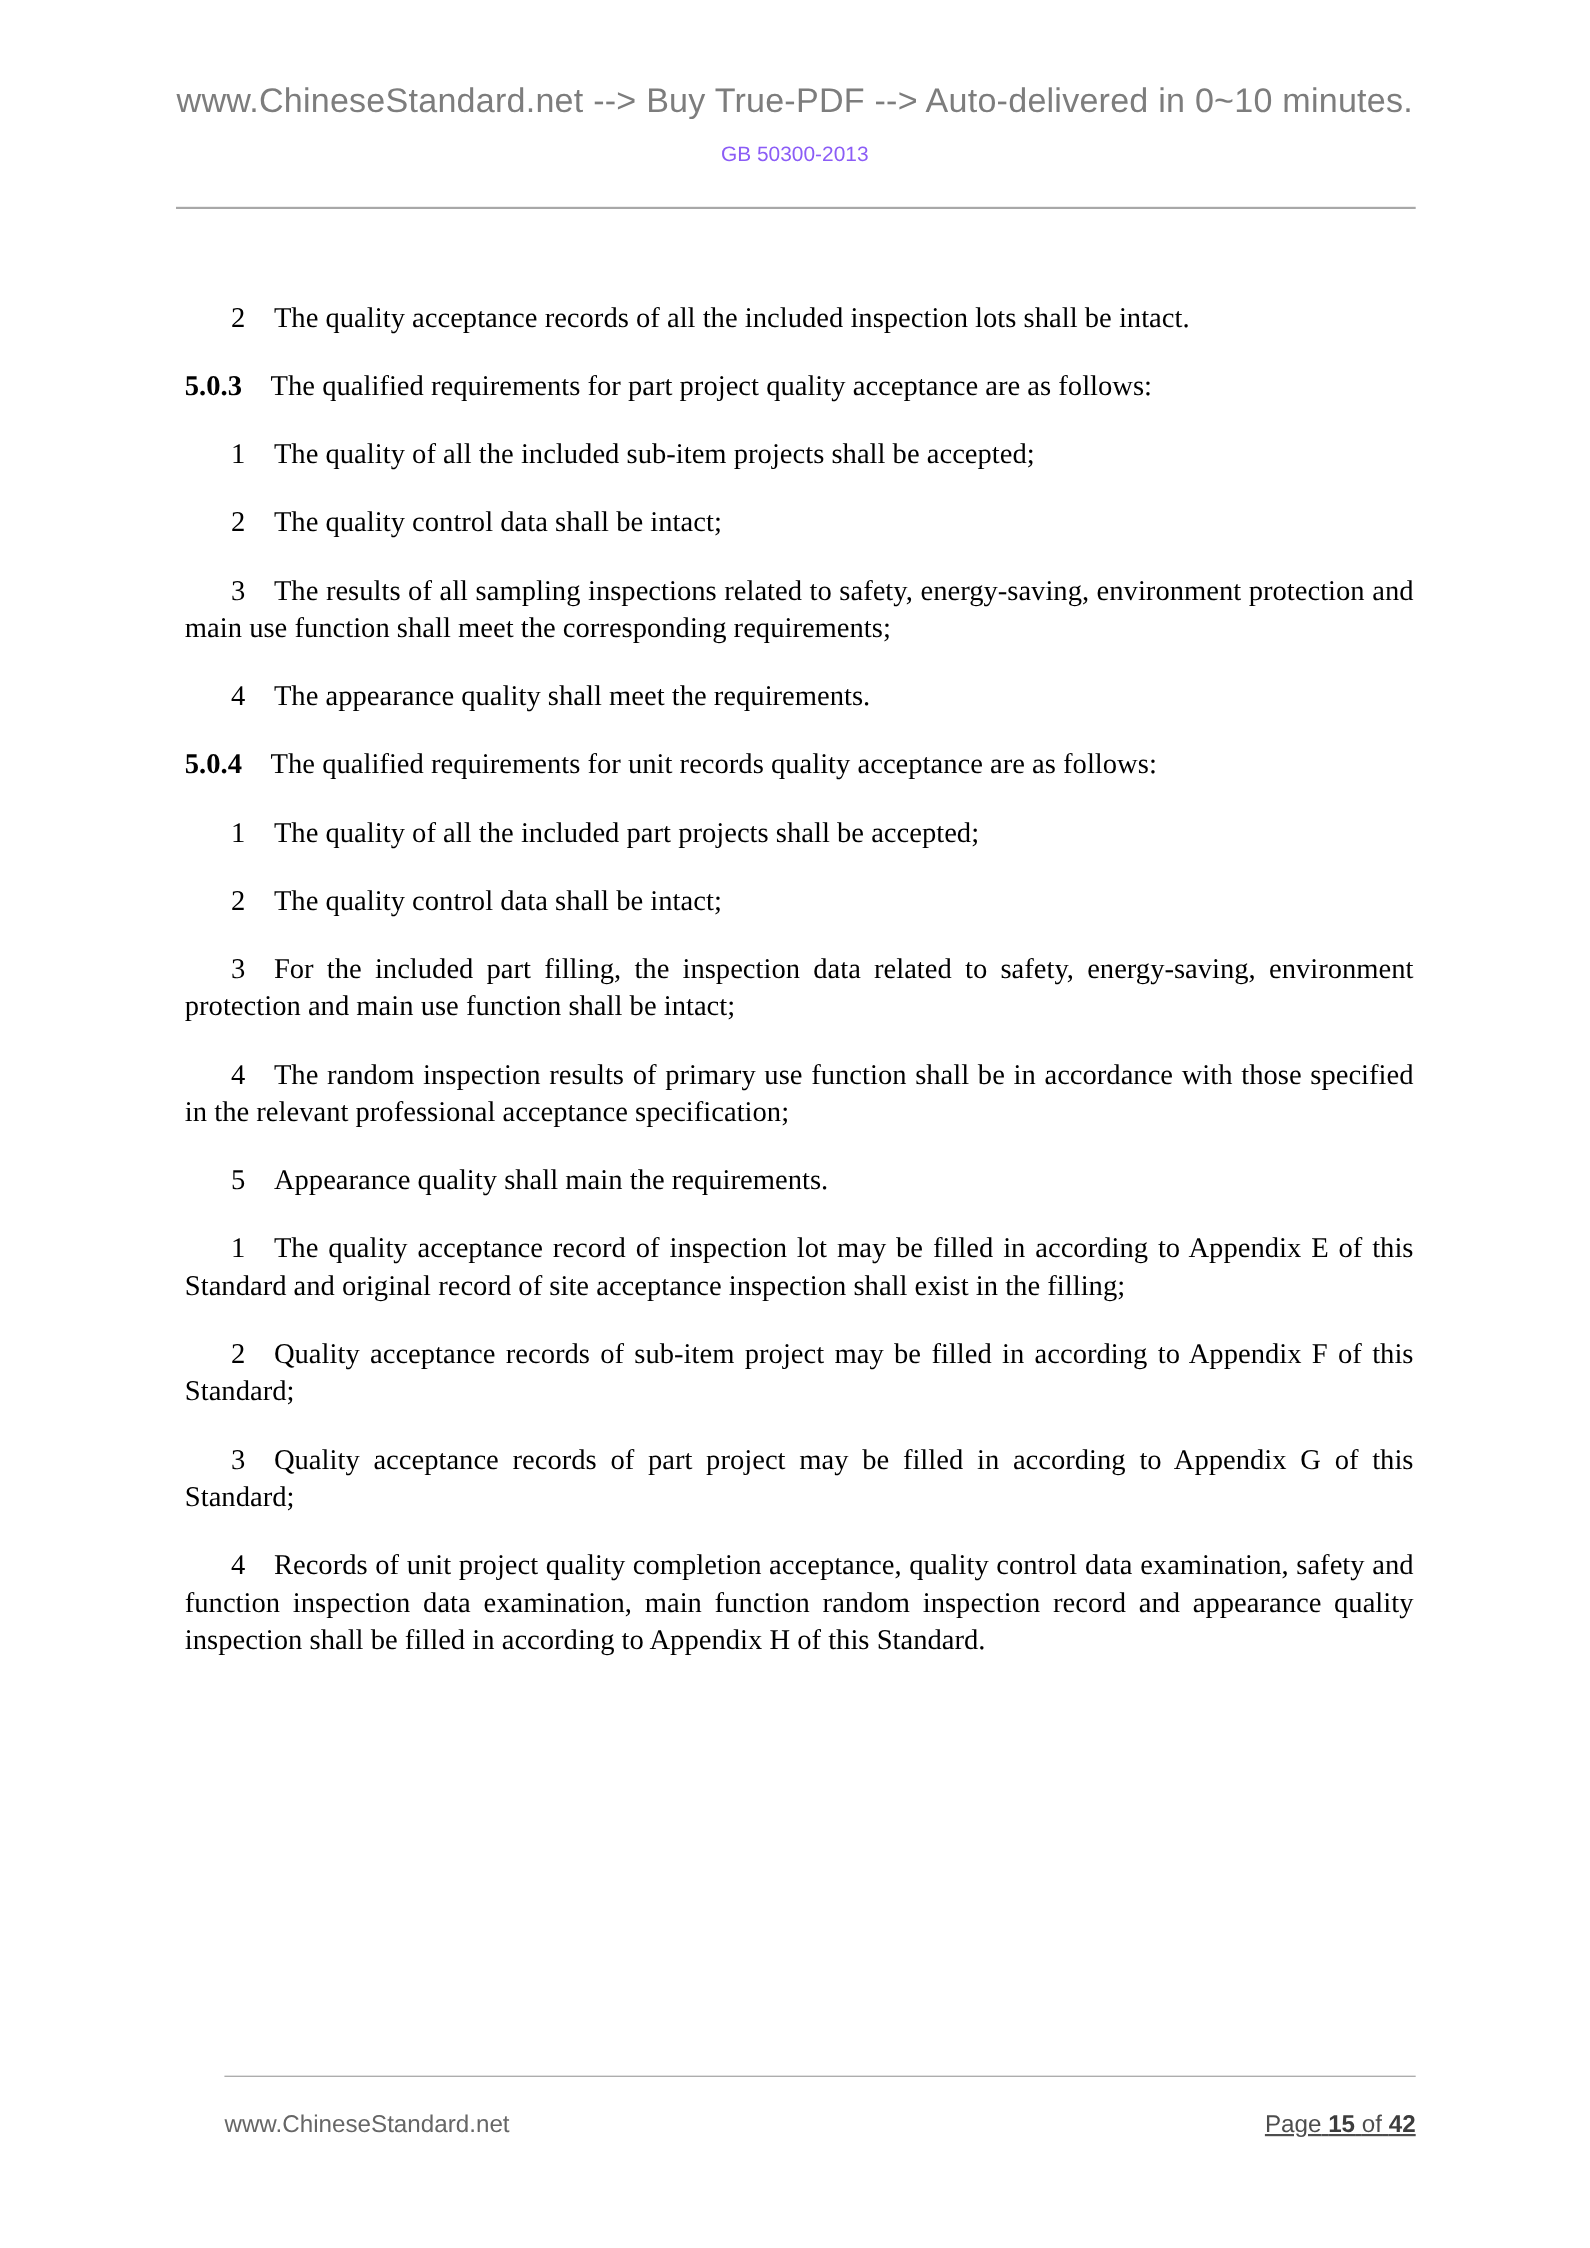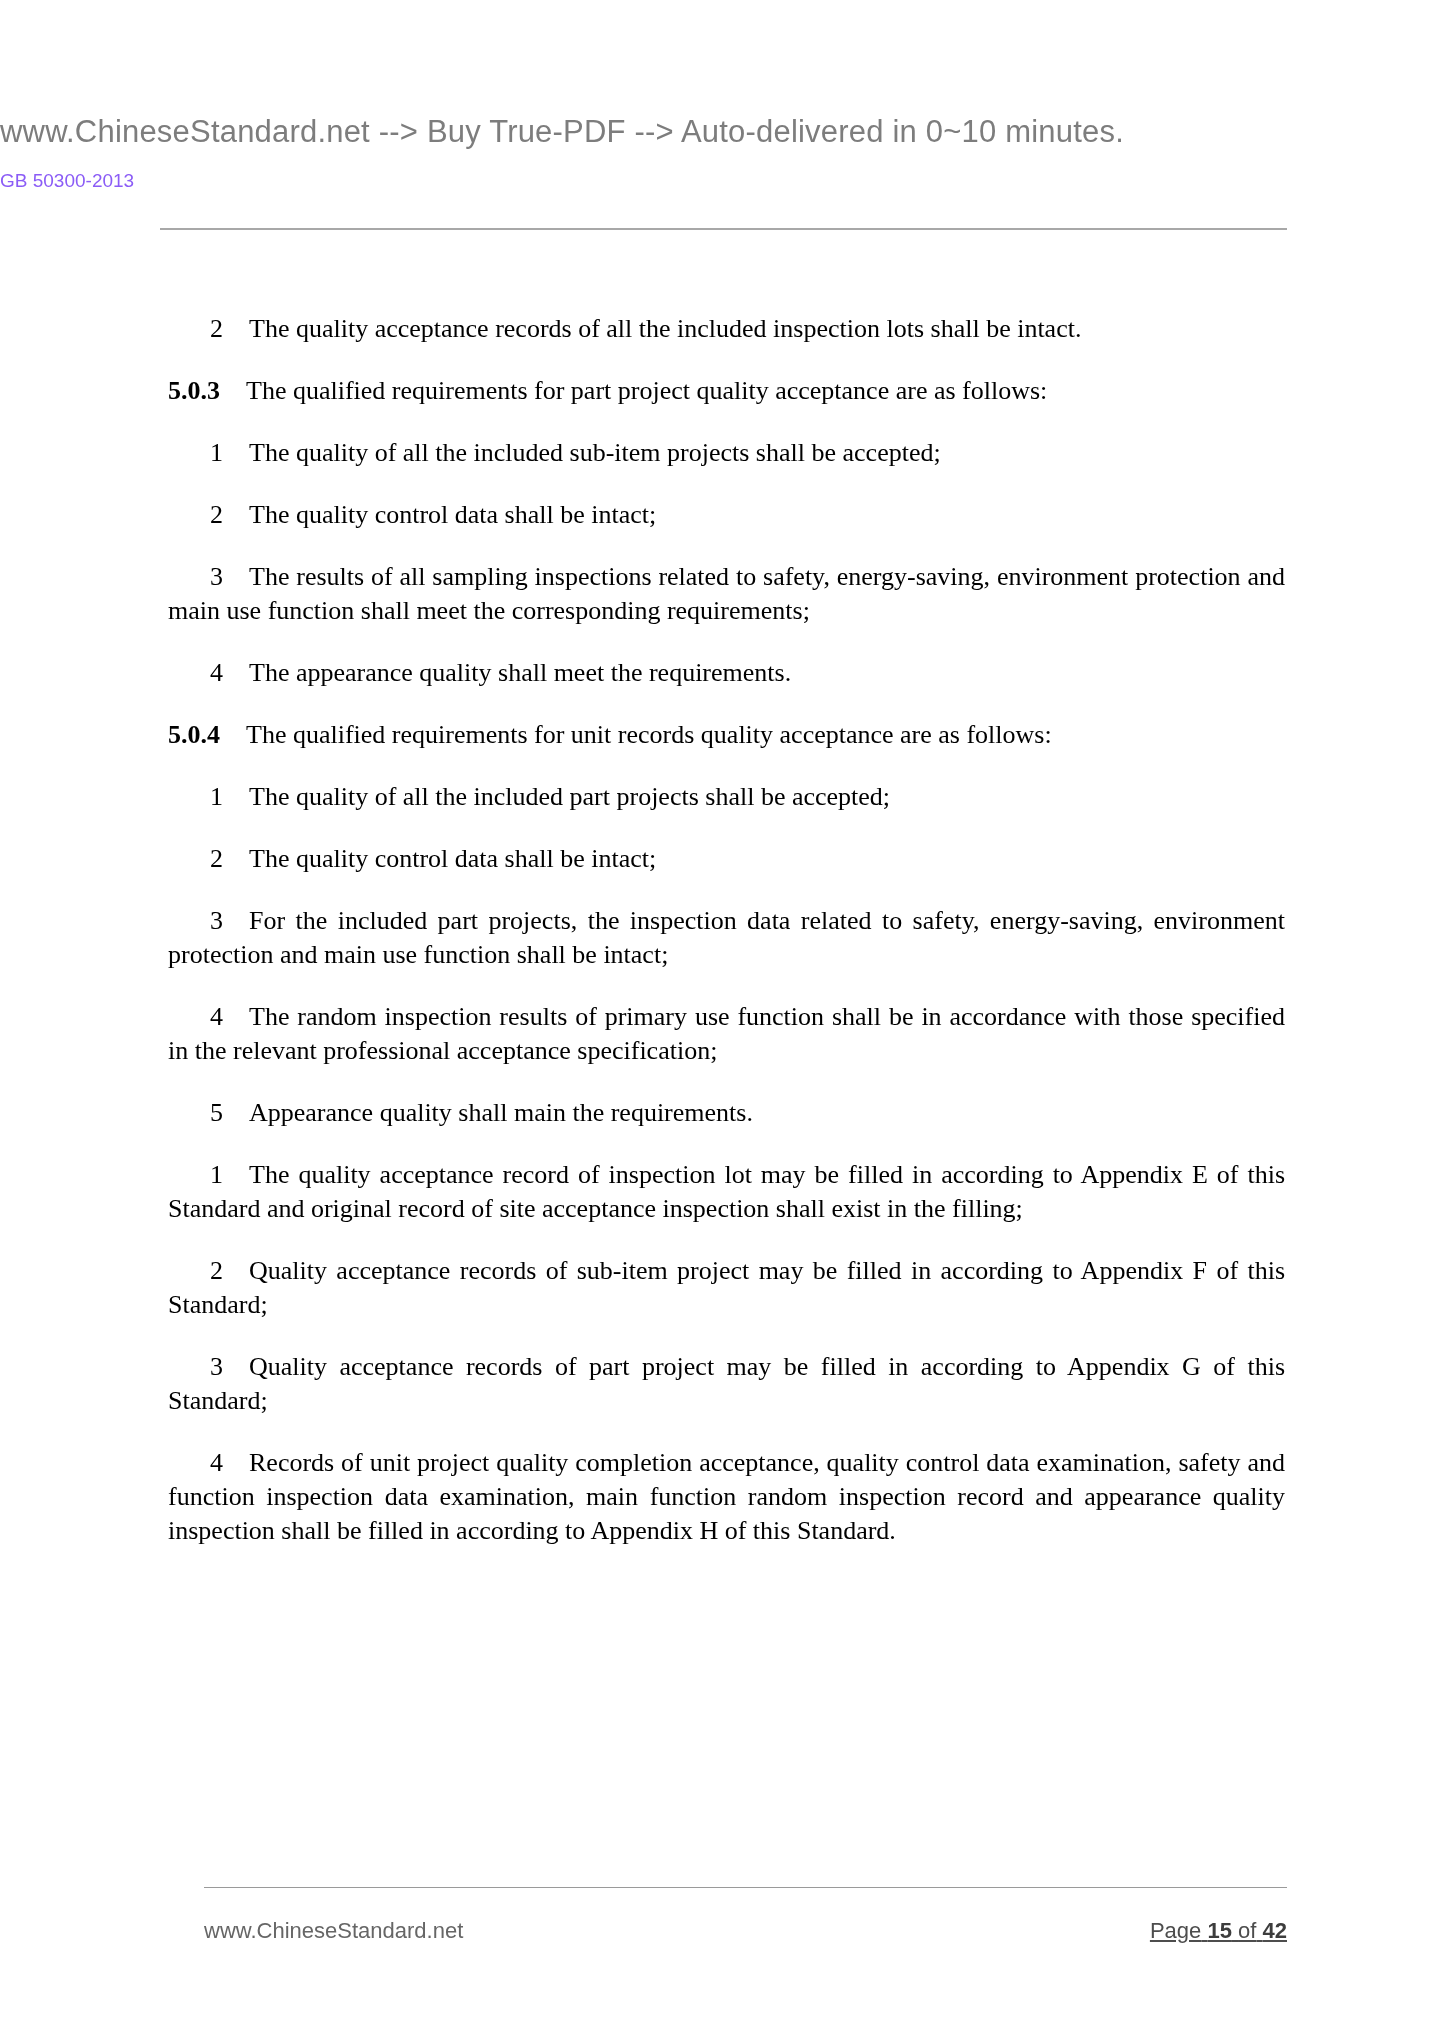--- a/index.html
+++ b/index.html
@@ -12,22 +12,22 @@
     width: 1445px;
     height: 2044px;
     background: #ffffff;
     overflow: hidden;
     font-family: "Liberation Serif", serif;
     color: #141414;
   }
 
   
   .header {
-    padding-top: 112px;
-    text-align: left;
+    padding-top: 72px;
+    text-align: center;
     font-family: "Liberation Sans", sans-serif;
   }
   .banner {
     font-size: 31px;
     line-height: 40px;
     color: #7d7d7d;
     letter-spacing: 0.2px;
   }
   .docnum {
     margin-top: 14px;
@@ -112,21 +112,21 @@
   <div class="doc-body">
       <p class="item"><span class="num">2</span><span class="txt">The quality acceptance records of all the included inspection lots shall be intact.</span></p>
       <p class="section"><span class="num">5.0.3</span><span class="txt">The qualified requirements for part project quality acceptance are as follows:</span></p>
       <p class="item"><span class="num">1</span><span class="txt">The quality of all the included sub-item projects shall be accepted;</span></p>
       <p class="item"><span class="num">2</span><span class="txt">The quality control data shall be intact;</span></p>
       <p class="item"><span class="num">3</span><span class="txt">The results of all sampling inspections related to safety, energy-saving, environment protection and main use function shall meet the corresponding requirements;</span></p>
       <p class="item"><span class="num">4</span><span class="txt">The appearance quality shall meet the requirements.</span></p>
       <p class="section"><span class="num">5.0.4</span><span class="txt">The qualified requirements for unit records quality acceptance are as follows:</span></p>
       <p class="item"><span class="num">1</span><span class="txt">The quality of all the included part projects shall be accepted;</span></p>
       <p class="item"><span class="num">2</span><span class="txt">The quality control data shall be intact;</span></p>
-      <p class="item"><span class="num">3</span><span class="txt">For the included part projects, the inspection data related to safety, energy-saving, environment protection and main use function shall be intact;</span></p>
+      <p class="item"><span class="num">3</span><span class="txt">For the included part filling, the inspection data related to safety, energy-saving, environment protection and main use function shall be intact;</span></p>
       <p class="item"><span class="num">4</span><span class="txt">The random inspection results of primary use function shall be in accordance with those specified in the relevant professional acceptance specification;</span></p>
       <p class="item"><span class="num">5</span><span class="txt">Appearance quality shall main the requirements.</span></p>
       <p class="item"><span class="num">1</span><span class="txt">The quality acceptance record of inspection lot may be filled in according to Appendix E of this Standard and original record of site acceptance inspection shall exist in the filling;</span></p>
       <p class="item"><span class="num">2</span><span class="txt">Quality acceptance records of sub-item project may be filled in according to Appendix F of this Standard;</span></p>
       <p class="item"><span class="num">3</span><span class="txt">Quality acceptance records of part project may be filled in according to Appendix G of this Standard;</span></p>
       <p class="item"><span class="num">4</span><span class="txt">Records of unit project quality completion acceptance, quality control data examination, safety and function inspection data examination, main function random inspection record and appearance quality inspection shall be filled in according to Appendix H of this Standard.</span></p>
     </div>
 
   <div class="footer">
     <div class="footer-rule"></div>

